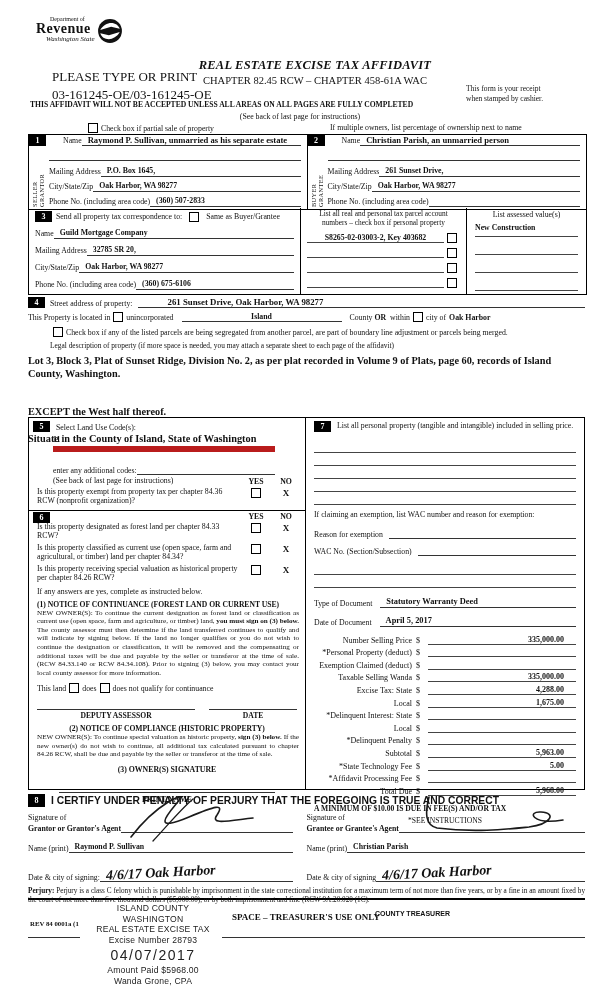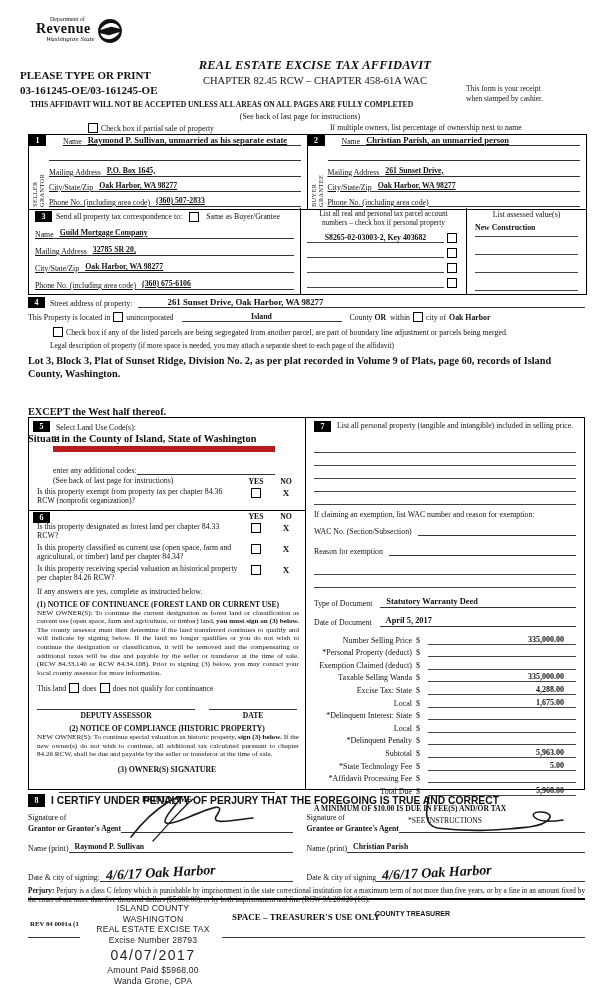--- a/index.html
+++ b/index.html
@@ -13,39 +13,39 @@
       vertical-align:-1px;margin:0 3px;flex:none;}
   .row{display:flex;align-items:flex-end;}
   .fill{flex:1;border-bottom:1px solid #333;font-weight:bold;min-height:10px;padding-left:6px;}
   .lbl{white-space:nowrap;}
   
   .logo-wrap{top:16px;left:36px;display:flex;align-items:flex-start;}
   .logo-txt{line-height:1;}
   .logo-dept{font-size:6px;padding-left:14px;}
   .logo-rev{font-size:14px;font-weight:bold;letter-spacing:.5px;}
   .logo-state{font-size:7px;font-style:italic;padding-left:10px;}
-  .hdr-left{top:68px;left:20px;font-size:11px;line-height:1.4;font-weight:bold;}
+  .hdr-left{top:68px;left:52px;font-size:13px;line-height:1.4;}
   .hdr-center{top:58px;left:155px;width:320px;text-align:center;}
   .hdr-title{font-size:12.5px;font-weight:bold;font-style:italic;letter-spacing:.2px;}
   .hdr-sub{font-size:10.5px;margin-top:2px;text-align:center;}
   .hdr-right{top:68px;left:466px;width:115px;font-size:7.5px;line-height:1.35;margin-top:16px;}
   .warning{top:100px;left:30px;font-size:7.6px;font-weight:bold;}
   .seeback{top:112px;left:0;width:600px;text-align:center;font-size:7.8px;}
   .partial{top:123px;left:85px;font-size:7.8px;display:flex;align-items:center;}
   .multi{top:123px;left:330px;font-size:7.8px;}
   
   .box12{top:134px;left:28px;width:557px;height:74px;border:1.5px solid #000;display:flex;}
   .half{position:relative;width:50%;box-sizing:border-box;padding:0 6px 2px 20px;
         display:flex;flex-direction:column;justify-content:space-between;font-size:7.8px;}
   .half.left{border-right:1.5px solid #000;}
   .corner{position:absolute;top:0;left:0;}
   .vlabel{position:absolute;left:2px;top:15px;bottom:2px;display:flex;}
   .vlabel span{writing-mode:vertical-rl;transform:rotate(180deg);font-size:6.3px;
                letter-spacing:.4px;line-height:1.15;}
-  .frow{display:flex;align-items:flex-end;font-size:7.8px;text-decoration:underline;}
+  .frow{display:flex;align-items:center;font-size:7.8px;}
   
   .box3{top:208px;left:28px;width:557px;height:86px;border:1.5px solid #000;border-top:none;display:flex;}
   .c3a{width:272px;box-sizing:border-box;border-right:1px solid #000;padding:3px 6px 4px 6px;
        display:flex;flex-direction:column;justify-content:space-between;font-size:7.8px;}
   .c3b{width:166px;box-sizing:border-box;border-right:1px solid #000;padding:2px 6px;font-size:7.4px;}
   .c3c{flex:1;padding:2px 8px;font-size:7.8px;}
   .prow{display:flex;align-items:flex-end;height:15px;}
   .pline{flex:1;border-bottom:1px solid #444;text-align:center;font-weight:bold;font-size:7.8px;min-height:9px;}
   .aline{border-bottom:1px solid #444;height:14px;margin-top:3px;}
   
@@ -331,27 +331,27 @@
       <div class="row" style="gap:6px;align-items:flex-start;">
         <span class="badge">7</span>
         <span style="line-height:1.25;">List all personal property (tangible and intangible) included in selling price.</span>
       </div>
       <div class="blank" style="margin-top:8px;"></div>
       <div class="blank"></div>
       <div class="blank"></div>
       <div class="blank"></div>
       <div class="blank"></div>
       <div style="margin-top:5px;">If claiming an exemption, list WAC number and reason for exemption:</div>
+      <div class="row" style="margin-top:9px;">
+        <span class="lbl">Reason for exemption</span>
+        <span class="fill" style="margin-left:6px;"></span>
+      </div>
       <div class="row" style="margin-top:6px;">
         <span class="lbl">WAC No. (Section/Subsection)</span>
         <span class="fill" style="margin-left:6px;max-width:170px;"></span>
-      </div>
-      <div class="row" style="margin-top:9px;">
-        <span class="lbl">Reason for exemption</span>
-        <span class="fill" style="margin-left:6px;"></span>
       </div>
       <div class="blank" style="margin-top:6px;"></div>
       <div class="blank"></div>
       <div class="row" style="margin-top:9px;">
         <span class="lbl">Type of Document</span>
         <span class="fill" style="margin-left:8px;font-size:8.4px;">Statutory Warranty Deed</span>
       </div>
       <div class="row" style="margin-top:8px;">
         <span class="lbl">Date of Document</span>
         <span class="fill" style="margin-left:8px;font-size:8.4px;">April 5, 2017</span>

